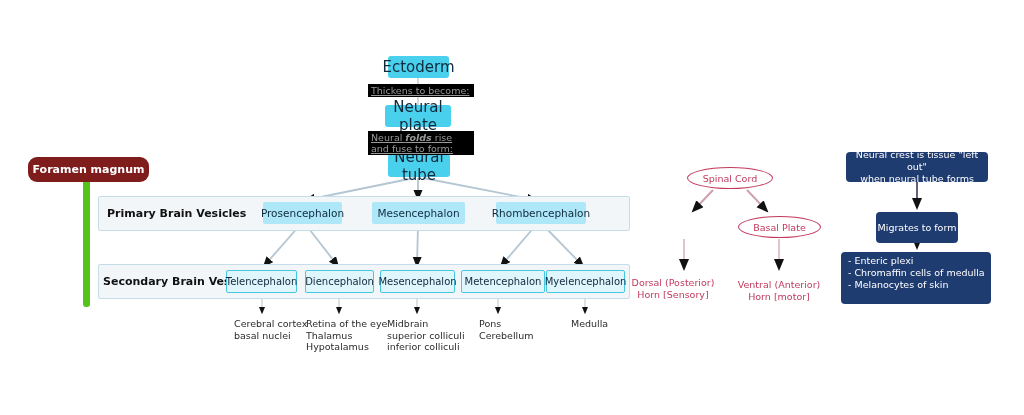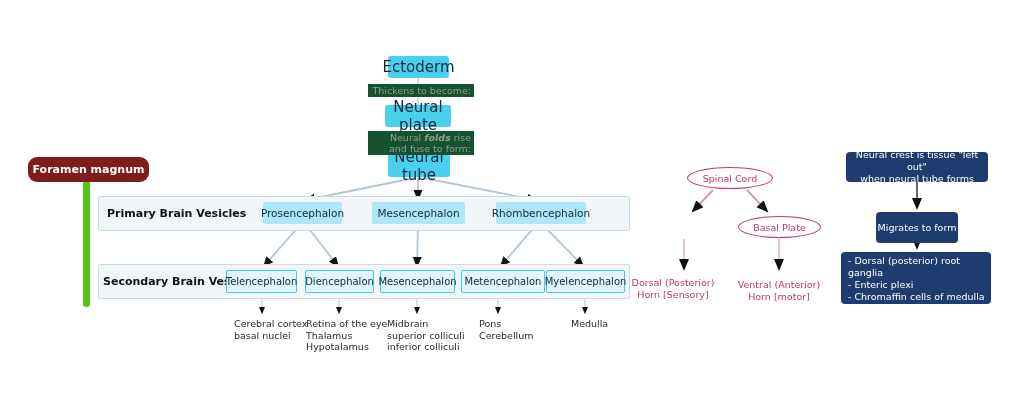--- a/index.html
+++ b/index.html
@@ -11,22 +11,22 @@
         text-align:center;box-sizing:border-box;}
   .cyan{background:#49d0ec;color:#10293d;border-radius:3px;font-size:15px;}
   .lcyan{background:#aee8f8;color:#10293d;border-radius:2px;font-size:10.5px;}
   .pcyan{background:#dff6fc;color:#10293d;border:1px solid #46c8e3;border-radius:2px;font-size:10px;}
   .navy{background:#1f3c71;color:#ffffff;border-radius:4px;font-size:9.5px;line-height:12px;}
   .ellipse{background:#ffffff;color:#c23a5e;border:1.5px solid #c23a5e;border-radius:50%;font-size:9.5px;}
 
   .rowbox{position:absolute;z-index:1;background:#f2f6f9;border:1px solid #c5dde9;border-radius:2px;box-sizing:border-box;}
   .rowlabel{position:absolute;z-index:2;font-size:11px;font-weight:bold;color:#111111;display:flex;align-items:center;}
 
-  .edgelabel{position:absolute;z-index:3;background:#14532d;color:#999999;font-size:9.5px;
-             text-align:right;line-height:11px;padding:1px 3px;}
+  .edgelabel{position:absolute;z-index:3;background:#000000;color:#999999;font-size:9.5px;
+             text-align:left;line-height:11px;padding:1px 3px;text-decoration:underline;}
   .leaf{position:absolute;z-index:2;font-size:9.5px;color:#2b2b2b;line-height:11.5px;white-space:nowrap;}
   .crimsontext{position:absolute;z-index:2;font-size:9.5px;color:#c23a5e;line-height:12px;text-align:center;white-space:nowrap;}
 
   .greenpill{position:absolute;z-index:3;background:#7f1d1d;color:#ffffff;font-weight:bold;font-size:11px;
              border-radius:9px;display:flex;align-items:center;justify-content:center;}
   .greenbar{position:absolute;z-index:2;background:#56c21c;border-radius:3px;}
 
   .navylist{align-items:flex-start;justify-content:flex-start;flex-direction:column;
             text-align:left;padding:3px 4px 3px 7px;}
   .em{font-style:italic;font-weight:bold;}
@@ -144,19 +144,18 @@
     <div>Ventral (Anterior)</div>
     <div>Horn [motor]</div>
   </div>
 
   <div class="node navy" style="left:846px;top:152px;width:142px;height:30px;flex-direction:column;">
     <div>Neural crest is tissue "left out"</div>
     <div>when neural tube forms</div>
   </div>
   <div class="node navy" style="left:876px;top:212px;width:82px;height:31px;">Migrates to form</div>
   <div class="node navy navylist" style="left:841px;top:252px;width:150px;height:52px;">
-    <div>- Dorsal (posterior) root ganglia</div>
     <div>- Enteric plexi</div>
     <div>- Chromaffin cells of medulla</div>
     <div>- Melanocytes of skin</div>
   </div>
 
 </div>
 
 </body></html>

